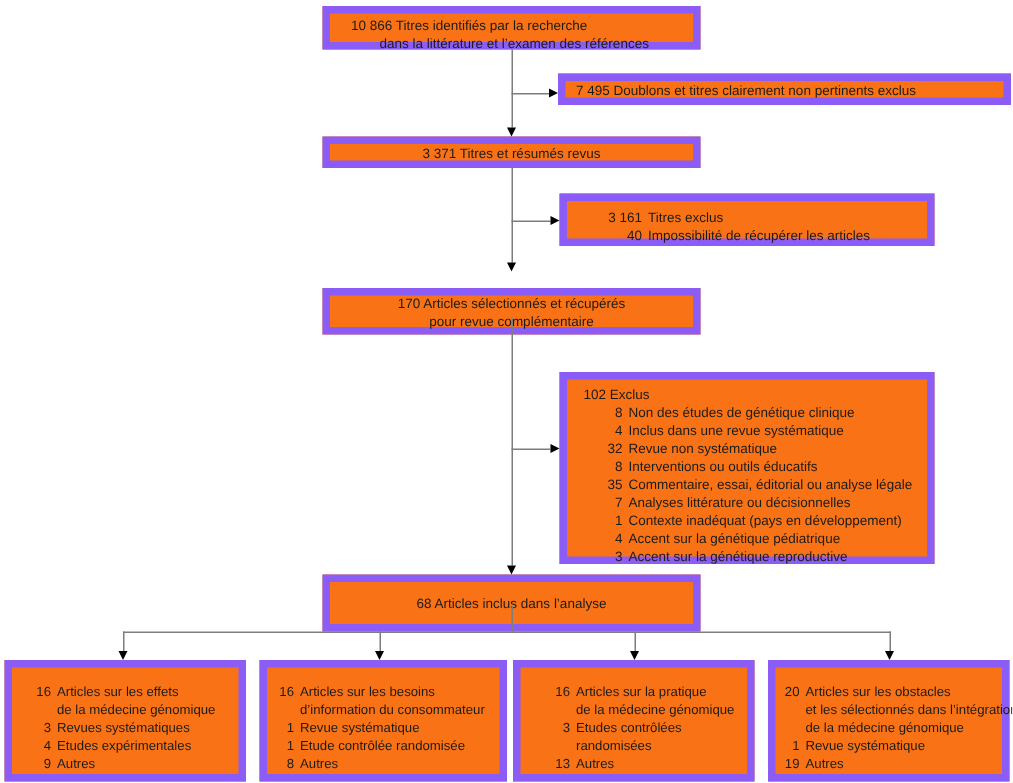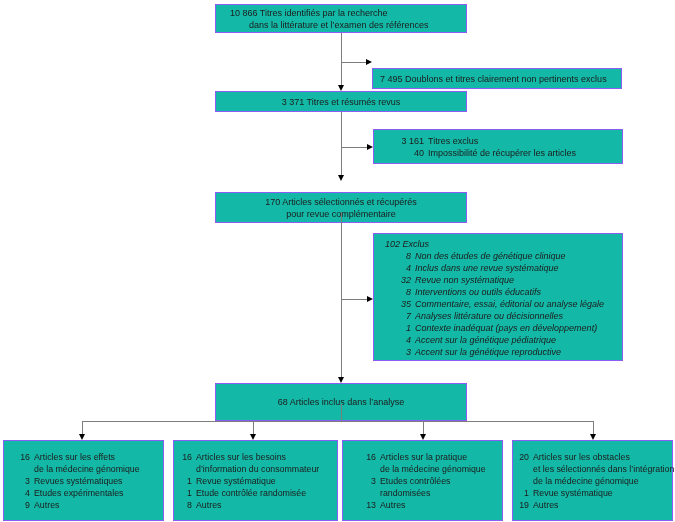--- a/index.html
+++ b/index.html
@@ -2,21 +2,21 @@
 <html><head>
 <meta charset="utf-8">
 <style>
   html,body{margin:0;padding:0;background:#ffffff;}
   .stage{
     position:relative;width:675px;height:522px;background:#ffffff;
     font-family:"Liberation Sans","DejaVu Sans",sans-serif;
     color:#1c1c1c;overflow:hidden;
   }
   .box{
-    position:absolute;border:1px solid #8b5cf6;background:#14b8a6;
+    position:absolute;border:5px solid #8b5cf6;background:#f97316;
     box-sizing:border-box;font-size:9px;line-height:12px;
   }
   .center{display:flex;flex-direction:column;justify-content:center;text-align:center;}
   .vcenter{display:flex;flex-direction:column;justify-content:center;}
   
   .vline,.hline{position:absolute;background:#7d7d7d;}
   .vline{width:1px;}
   .hline{height:1px;}
   .arrow-down{position:absolute;width:0;height:0;
     border-left:3px solid transparent;border-right:3px solid transparent;
@@ -48,21 +48,21 @@
 </head>
 <body>
 
 <div class="stage">
 
   <div class="box pad-top" style="left:215px;top:4px;width:252px;height:29px;">
     <div class="hang1">10 866 Titres identifiés par la recherche</div>
     <div class="hang2">dans la littérature et l’examen des références</div>
   </div>
 
-  <div class="box e1 vcenter" style="left:372px;top:68px;width:250px;height:21px;">
+  <div class="box e1 vcenter" style="left:372px;top:49px;width:302px;height:21px;">
     <div>7 495 Doublons et titres clairement non pertinents exclus</div>
   </div>
 
   <div class="box center" style="left:215px;top:91px;width:252px;height:21px;">
     <div>3 371 Titres et résumés revus</div>
   </div>
 
   <div class="box e2 rows" style="left:373px;top:129px;width:250px;height:35px;">
     <div class="row">
       <span class="num">3 161</span>
@@ -72,21 +72,21 @@
       <span class="num">40</span>
       <span class="txt">Impossibilité de récupérer les articles</span>
     </div>
   </div>
 
   <div class="box center" style="left:215px;top:181px;width:252px;height:31px;margin-top:11px;">
     <div>170 Articles sélectionnés et récupérés</div>
     <div>pour revue complémentaire</div>
   </div>
 
-  <div class="box e3 rows" style="left:373px;top:233px;width:250px;height:128px;font-style:italic;">
+  <div class="box e3 rows" style="left:373px;top:248px;width:250px;height:128px;">
     <div class="title-row">102 Exclus</div>
     <div class="row">
       <span class="num">8</span>
       <span class="txt">Non des études de génétique clinique</span>
     </div>
     <div class="row">
       <span class="num">4</span>
       <span class="txt">Inclus dans une revue systématique</span>
     </div>
     <div class="row">

